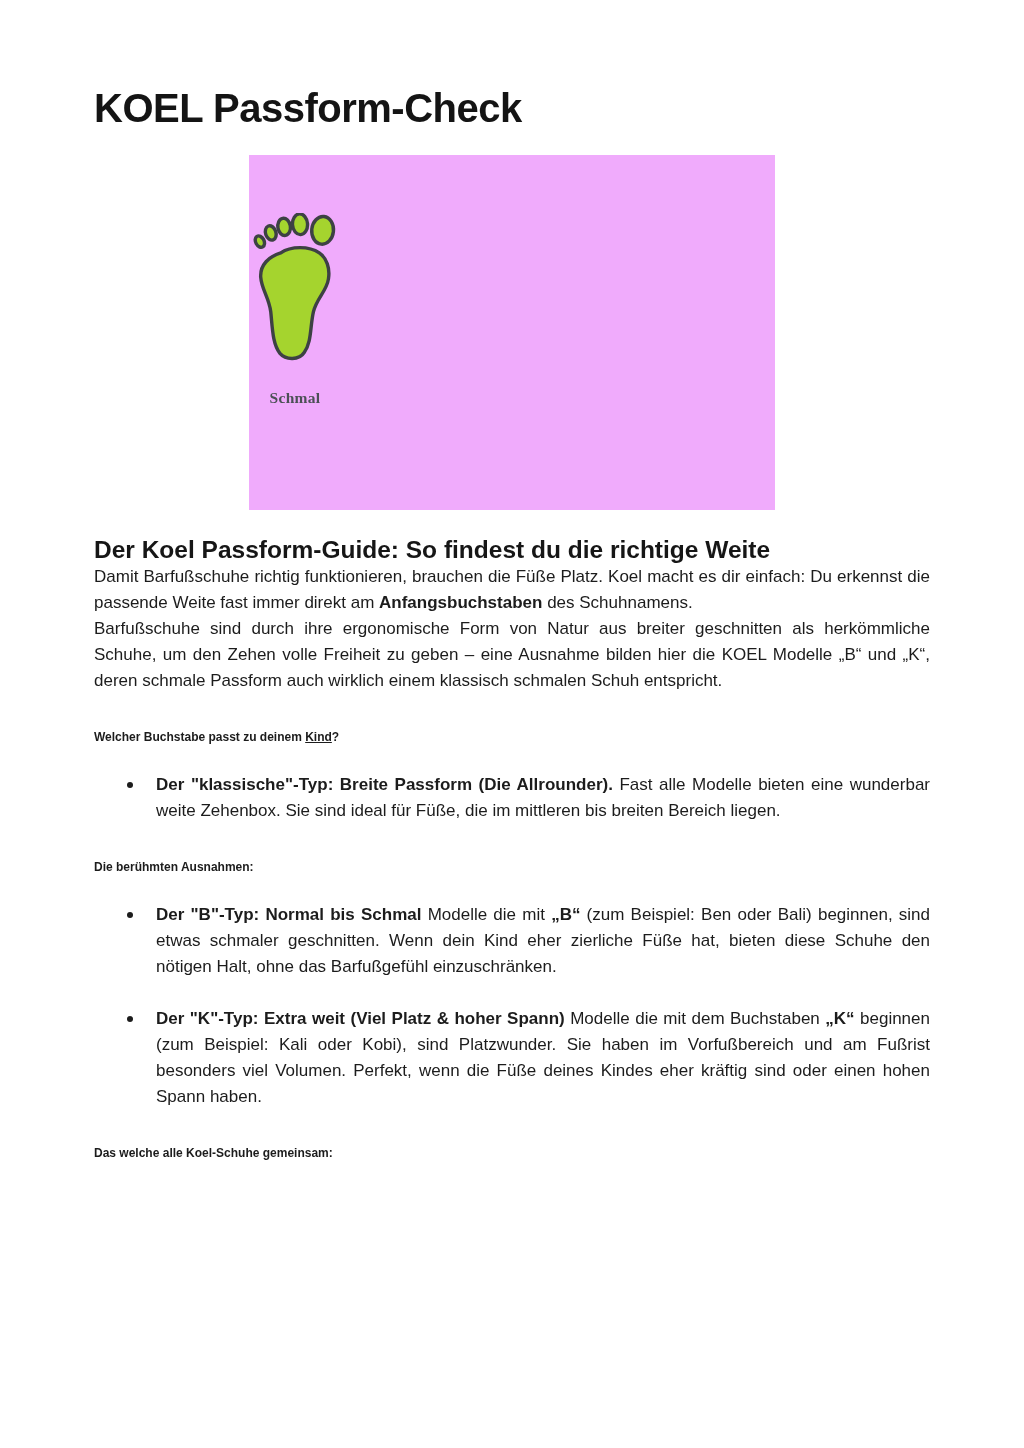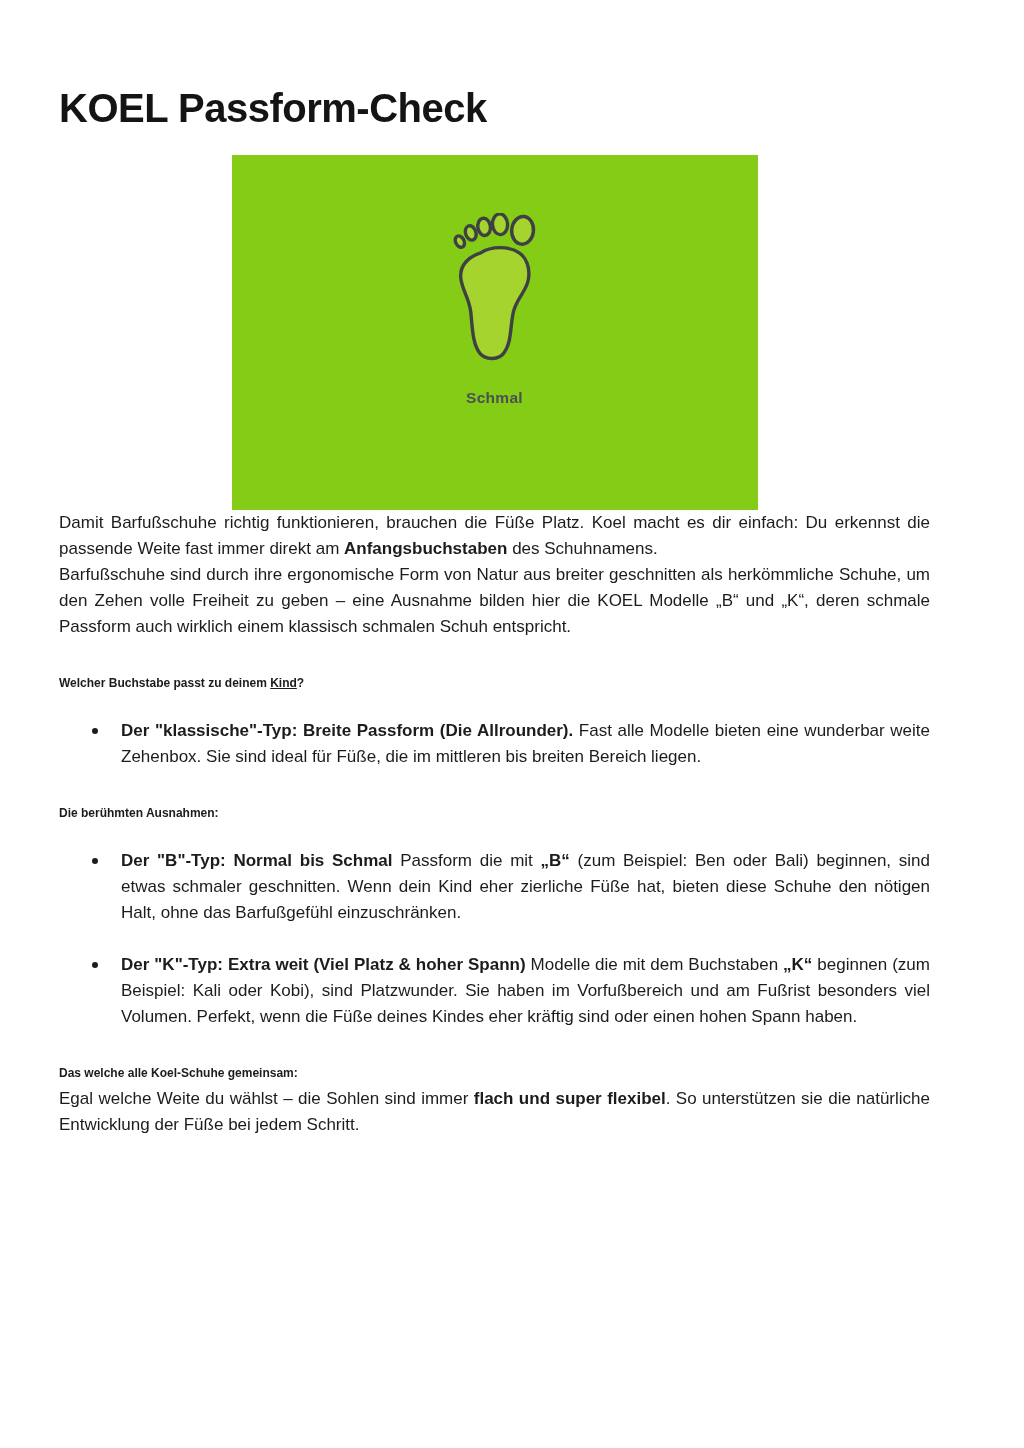--- a/index.html
+++ b/index.html
@@ -10,39 +10,40 @@
   *{box-sizing:border-box;margin:0;padding:0;}
   html,body{background:#ffffff;}
   body{
     width:1024px;
     min-height:1448px;
     margin:0 auto;
     font-family:"Liberation Sans","DejaVu Sans",sans-serif;
     color:var(--text);
   }
   .page{
-    padding:86px 94px 60px 59px;
+    padding:86px 94px 60px 94px;
   }
   h1.doc-title{
     font-size:40px;
     font-weight:700;
     letter-spacing:-0.5px;
     color:#141414;
   }
   
   .figure{
     width:526px;
     height:355px;
     margin:24px auto 0 auto;
-    background:#84cc16;
+    background:#f0abfc;
     display:flex;
     flex-direction:column;
-    align-items:center;
+    align-items:flex-start;
     justify-content:center;
     padding-bottom:46px;
+    font-family:Liberation Serif, serif;
   }
   .feet-row{
     display:flex;
     align-items:flex-end;
     gap:34px;
   }
   .foot-col{
     display:flex;
     flex-direction:column;
     align-items:center;
@@ -127,35 +128,35 @@
           <path d="M 38 46 C 50 38 72 38 84 46 C 93 52 97 64 95 76 C 93 90 81 98 77 114 C 73 131 75 149 66 161 C 60 170 44 170 37 162 C 28 151 28 132 26 114 C 24 98 15 88 14 74 C 13 60 24 50 38 46 Z" vector-effect="non-scaling-stroke"></path>
         </svg>
         <span class="foot-label">Schmal</span>
       </div>
 
 
 
     </div>
   </div>
 
+  <h2 class="guide-heading">Der Koel Passform-Guide: So findest du die richtige Weite</h2>
 
   <p class="body-text"><span>Damit Barfußschuhe richtig funktionieren, brauchen die Füße Platz. Koel macht es dir einfach: Du erkennst die passende Weite fast immer direkt am </span><span class="b">Anfangsbuchstaben</span><span> des Schuhnamens.</span></p>
 
   <p class="body-text">Barfußschuhe sind durch ihre ergonomische Form von Natur aus breiter geschnitten als herkömmliche Schuhe, um den Zehen volle Freiheit zu geben – eine Ausnahme bilden hier die KOEL Modelle „B“ und „K“, deren schmale Passform auch wirklich einem klassisch schmalen Schuh entspricht.</p>
 
   <h3 class="sub-heading"><span>Welcher Buchstabe passt zu deinem </span><span class="u">Kind</span><span>?</span></h3>
 
   <ul class="bullet-list">
     <li><span class="b">Der "klassische"-Typ: Breite Passform (Die Allrounder).</span><span> Fast alle Modelle bieten eine wunderbar weite Zehenbox. Sie sind ideal für Füße, die im mittleren bis breiten Bereich liegen.</span></li>
   </ul>
 
   <h3 class="sub-heading">Die berühmten Ausnahmen:</h3>
 
   <ul class="bullet-list">
-    <li><span class="b">Der "B"-Typ: Normal bis Schmal</span><span> Passform die mit </span><span class="b">„B“</span><span> (zum Beispiel: Ben oder Bali) beginnen, sind etwas schmaler geschnitten. Wenn dein Kind eher zierliche Füße hat, bieten diese Schuhe den nötigen Halt, ohne das Barfußgefühl einzuschränken.</span></li>
+    <li><span class="b">Der "B"-Typ: Normal bis Schmal</span><span> Modelle die mit </span><span class="b">„B“</span><span> (zum Beispiel: Ben oder Bali) beginnen, sind etwas schmaler geschnitten. Wenn dein Kind eher zierliche Füße hat, bieten diese Schuhe den nötigen Halt, ohne das Barfußgefühl einzuschränken.</span></li>
     <li><span class="b">Der "K"-Typ: Extra weit (Viel Platz &amp; hoher Spann)</span><span> Modelle die mit dem Buchstaben </span><span class="b">„K“</span><span> beginnen (zum Beispiel: Kali oder Kobi), sind Platzwunder. Sie haben im Vorfußbereich und am Fußrist besonders viel Volumen. Perfekt, wenn die Füße deines Kindes eher kräftig sind oder einen hohen Spann haben.</span></li>
   </ul>
 
   <h3 class="sub-heading">Das welche alle Koel-Schuhe gemeinsam:</h3>
 
-  <p class="body-text"><span>Egal welche Weite du wählst – die Sohlen sind immer </span><span class="b">flach und super flexibel</span><span>. So unterstützen sie die natürliche Entwicklung der Füße bei jedem Schritt.</span></p>
 
 </div>
 
 </body></html>

